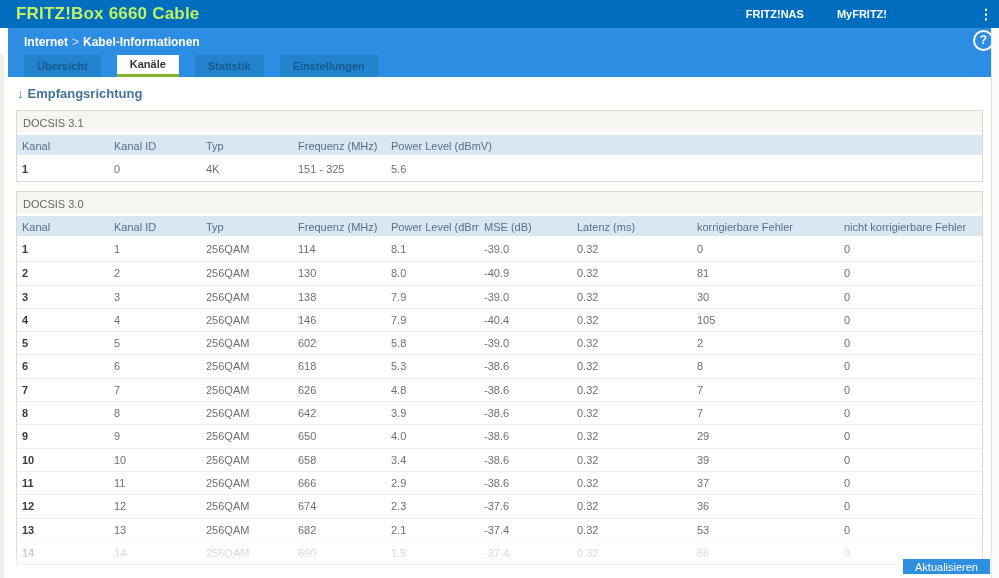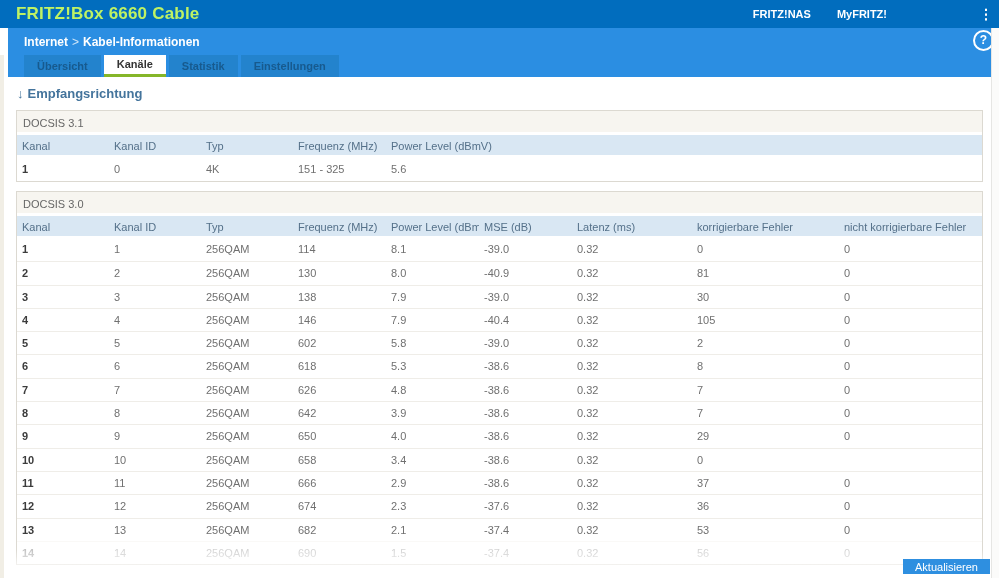--- a/index.html
+++ b/index.html
@@ -3,33 +3,33 @@
 <meta charset="utf-8">
 <style>
   * { margin:0; padding:0; box-sizing:border-box; }
   html,body { width:999px; height:578px; overflow:hidden; background:#fff;
               font-family:"Liberation Sans", sans-serif; position:relative; }
 
   
   .topbar { position:absolute; top:0; left:0; width:999px; height:28px; background:#016dbe; z-index:6; }
   .topbar .title { position:absolute; left:16px; top:0; line-height:28px; color:#bef264;
                    font-size:17px; font-weight:bold; letter-spacing:.2px; }
-  .topbar .navlinks { position:absolute; right:112px; top:0; height:28px; display:flex; gap:26px; }
+  .topbar .navlinks { position:absolute; right:112px; top:0; height:28px; display:flex; gap:33px; }
   .topbar .navlinks span { line-height:28px; color:#fff; font-size:11px; font-weight:bold; cursor:pointer; }
   .topbar .kebab { position:absolute; right:4px; top:0; width:18px; height:28px; color:#fff;
                    font-size:14px; font-weight:bold; line-height:28px; text-align:center; cursor:pointer; }
 
   
   .band { position:absolute; top:28px; left:8px; width:999px; height:49px; background:#2b8ee2; z-index:2; }
   .breadcrumb { position:absolute; left:16px; top:7px; font-size:12px; color:#fff; font-weight:bold; }
   .breadcrumb .sep { font-weight:normal; color:#cfe6f8; padding:0 4px; }
   .help { position:absolute; right:13px; top:2px; width:21px; height:21px; border:2px solid #fff;
           border-radius:50%; color:#fff; font-size:12px; font-weight:bold; text-align:center;
           line-height:17px; cursor:pointer; }
-  .tabs { position:absolute; left:16px; bottom:0; display:flex; gap:3px;border-radius:11px; }
+  .tabs { position:absolute; left:16px; bottom:0; display:flex; gap:16px;border-radius:11px; }
   .tab { height:22px; line-height:22px; padding:0 13px; font-size:11px; font-weight:bold;
          background:#2383cd; color:#175a8e; cursor:pointer; }
   .tab.active { background:#fff; color:#333; border-bottom:3px solid #85b629; line-height:19px; }
 
   
   .main { position:absolute; top:77px; left:0; width:999px; bottom:0; background:#fff; }
   .heading { padding:9px 0 0 17px; font-size:13px; font-weight:bold; color:#44749c; }
   .heading .arrow { font-weight:normal; margin-right:4px; }
 
   .panel { margin:9px 16px 0 16px; border:1px solid #dcd9d1; background:#fff; }
@@ -222,20 +222,21 @@
           <div class="cell">0</div>
         </div>
         <div class="row datarow">
           <div class="cell first">10</div>
           <div class="cell">10</div>
           <div class="cell">256QAM</div>
           <div class="cell">658</div>
           <div class="cell">3.4</div>
           <div class="cell">-38.6</div>
           <div class="cell">0.32</div>
+          <div class="cell">39</div>
           <div class="cell">0</div>
         </div>
         <div class="row datarow">
           <div class="cell first">11</div>
           <div class="cell">11</div>
           <div class="cell">256QAM</div>
           <div class="cell">666</div>
           <div class="cell">2.9</div>
           <div class="cell">-38.6</div>
           <div class="cell">0.32</div>

